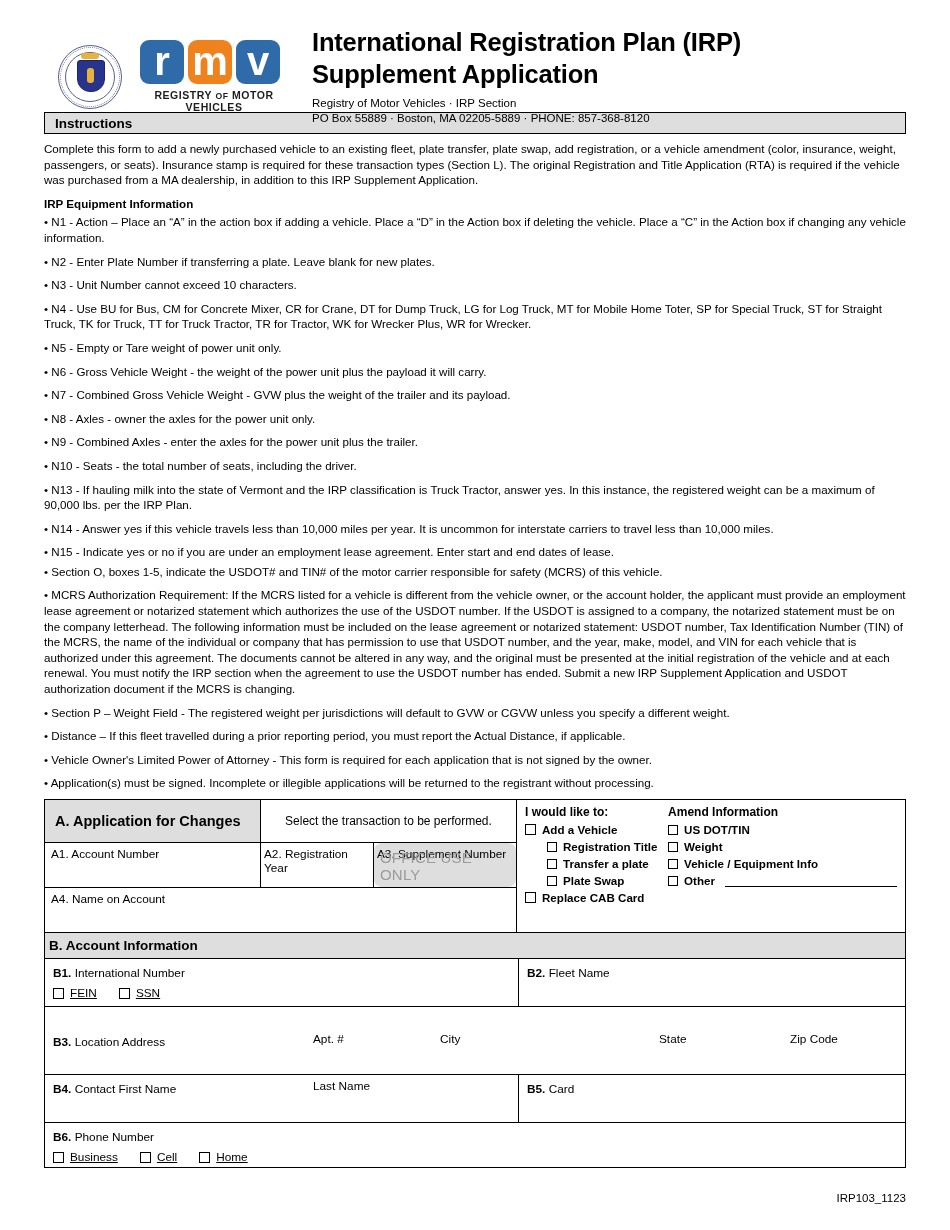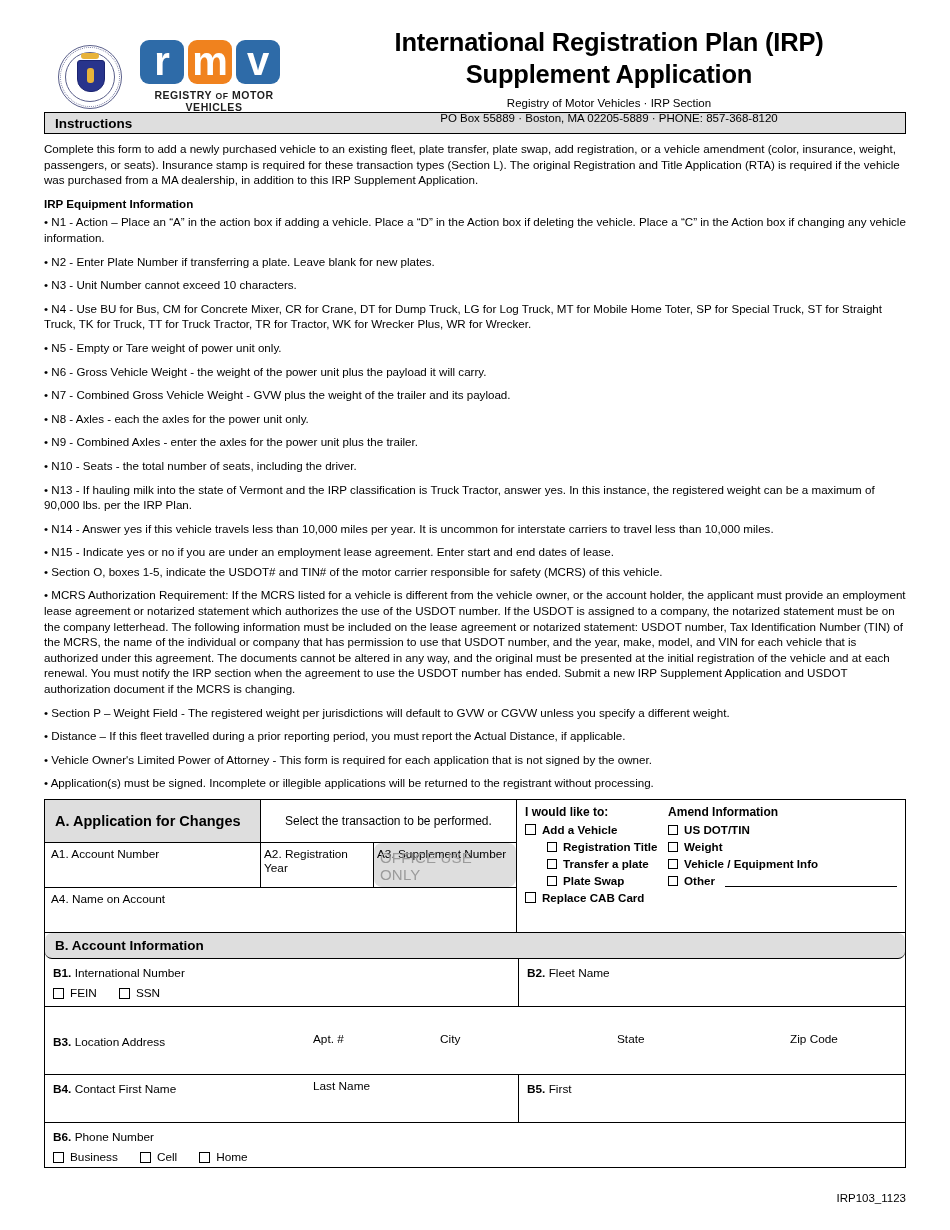--- a/index.html
+++ b/index.html
@@ -124,21 +124,21 @@
     letter-spacing: 0.55px;
     color: #1d1d1d;
     text-align: center;
     width: 148px;
   }
   .rmv-caption .small-of {
     font-size: 8.6px;
   }
   .title-block {
     flex: 1;
-    text-align: center;
+    text-align: left;
     padding-left: 6px;
   }
   .title-line {
     font-size: 25.5px;
     font-weight: bold;
     line-height: 32px;
     letter-spacing: -0.2px;
   }
   .subtitle {
     font-size: 11.5px;
@@ -245,36 +245,35 @@
   }
 
   
   .secB { border: 1px solid #000000; border-top: none; box-sizing: border-box; }
   .b-band {
     background: #dedede;
     border-bottom: 1px solid #000000;
     height: 26px;
     display: flex;
     align-items: center;
-    padding-left: 10px;
+    padding-left: 4px;
     font-size: 13.5px;
     font-weight: bold;
     box-sizing: border-box;
-    border-radius: 7px;
   }
   .b-row { display: flex; }
   .b1 { width: 474px; box-sizing: border-box; border-right: 1px solid #000000; border-bottom: 1px solid #000000; padding: 4px 8px 4px 8px; height: 48px; }
   .b2 { flex: 1; box-sizing: border-box; border-bottom: 1px solid #000000; padding: 4px 8px; height: 48px; }
   .b3 { width: 100%; box-sizing: border-box; border-bottom: 1px solid #000000; height: 47px; position: relative; padding: 4px 8px; margin-top: 21px; }
   .b4 { width: 474px; box-sizing: border-box; border-right: 1px solid #000000; border-bottom: 1px solid #000000; padding: 4px 8px; height: 48px; position: relative; }
   .b5 { flex: 1; box-sizing: border-box; border-bottom: 1px solid #000000; padding: 4px 8px; height: 48px; }
   .b6 { width: 100%; box-sizing: border-box; padding: 4px 8px 6px 8px; height: 44px; }
   .lbl { font-size: 11.8px; }
   .lbl b { font-weight: bold; }
-  .inline-chk { display: flex; align-items: flex-start; margin-top: 5px; }
+  .inline-chk { display: flex; align-items: flex-start; margin-top: 5px; text-decoration: underline; }
   .inline-chk .grp { display: flex; align-items: center; margin-right: 22px; font-size: 11.8px; }
   .pos { position: absolute; font-size: 11.8px; top: 4px; }
 
   .footer-code {
     position: absolute;
     right: 44px;
     bottom: 26px;
     font-size: 11.5px;
     margin-top: 9px;
   }
@@ -317,21 +316,21 @@
   <div class="instructions">
     <p>Complete this form to add a newly purchased vehicle to an existing fleet, plate transfer, plate swap, add registration, or a vehicle amendment (color, insurance, weight, passengers, or seats). Insurance stamp is required for these transaction types (Section L). The original Registration and Title Application (RTA) is required if the vehicle was purchased from a MA dealership, in addition to this IRP Supplement Application.</p>
     <p class="bold">IRP Equipment Information</p>
     <p>• N1 - Action – Place an “A” in the action box if adding a vehicle. Place a “D” in the Action box if deleting the vehicle. Place a “C” in the Action box if changing any vehicle information.</p>
     <p>• N2 - Enter Plate Number if transferring a plate. Leave blank for new plates.</p>
     <p>• N3 - Unit Number cannot exceed 10 characters.</p>
     <p>• N4 - Use BU for Bus, CM for Concrete Mixer, CR for Crane, DT for Dump Truck, LG for Log Truck, MT for Mobile Home Toter, SP for Special Truck, ST for Straight Truck, TK for Truck, TT for Truck Tractor, TR for Tractor, WK for Wrecker Plus, WR for Wrecker.</p>
     <p>• N5 - Empty or Tare weight of power unit only.</p>
     <p>• N6 - Gross Vehicle Weight - the weight of the power unit plus the payload it will carry.</p>
     <p>• N7 - Combined Gross Vehicle Weight - GVW plus the weight of the trailer and its payload.</p>
-    <p>• N8 - Axles - each the axles for the power unit only.</p>
+    <p>• N8 - Axles - owner the axles for the power unit only.</p>
     <p>• N9 - Combined Axles - enter the axles for the power unit plus the trailer.</p>
     <p>• N10 - Seats - the total number of seats, including the driver.</p>
     <p>• N13 - If hauling milk into the state of Vermont and the IRP classification is Truck Tractor, answer yes. In this instance, the registered weight can be a maximum of 90,000 lbs. per the IRP Plan.</p>
     <p>• N14 - Answer yes if this vehicle travels less than 10,000 miles per year. It is uncommon for interstate carriers to travel less than 10,000 miles.</p>
     <p class="nogap">• N15 - Indicate yes or no if you are under an employment lease agreement. Enter start and end dates of lease.</p>
     <p>• Section O, boxes 1-5, indicate the USDOT# and TIN# of the motor carrier responsible for safety (MCRS) of this vehicle.</p>
     <p>• MCRS Authorization Requirement: If the MCRS listed for a vehicle is different from the vehicle owner, or the account holder, the applicant must provide an employment lease agreement or notarized statement which authorizes the use of the USDOT number. If the USDOT is assigned to a company, the notarized statement must be on the company letterhead. The following information must be included on the lease agreement or notarized statement: USDOT number, Tax Identification Number (TIN) of the MCRS, the name of the individual or company that has permission to use that USDOT number, and the year, make, model, and VIN for each vehicle that is authorized under this agreement. The documents cannot be altered in any way, and the original must be presented at the initial registration of the vehicle and at each renewal. You must notify the IRP section when the agreement to use the USDOT number has ended. Submit a new IRP Supplement Application and USDOT authorization document if the MCRS is changing.</p>
     <p>• Section P – Weight Field - The registered weight per jurisdictions will default to GVW or CGVW unless you specify a different weight.</p>
     <p>• Distance – If this fleet travelled during a prior reporting period, you must report the Actual Distance, if applicable.</p>
     <p>• Vehicle Owner's Limited Power of Attorney - This form is required for each application that is not signed by the owner.</p>
@@ -437,33 +436,33 @@
         <span class="lbl"><b>B2.</b>
           <span>Fleet Name</span></span>
       </div>
     </div>
 
     <div class="b3">
       <span class="lbl"><b>B3.</b>
         <span>Location Address</span></span>
       <span class="pos" style="left:268px">Apt. #</span>
       <span class="pos" style="left:395px">City</span>
-      <span class="pos" style="left:572px">State</span>
+      <span class="pos" style="left:614px">State</span>
       <span class="pos" style="left:745px">Zip Code</span>
     </div>
 
     <div class="b-row">
       <div class="b4">
         <span class="lbl"><b>B4.</b>
           <span>Contact First Name</span></span>
         <span class="pos" style="left:268px">Last Name</span>
       </div>
       <div class="b5">
         <span class="lbl"><b>B5.</b>
-          <span>First</span></span>
+          <span>Card</span></span>
       </div>
     </div>
 
     <div class="b6">
       <span class="lbl"><b>B6.</b>
         <span>Phone Number</span></span>
       <div class="inline-chk">
         <span class="grp">
           <span class="cbox"></span>
           <span>Business</span>

